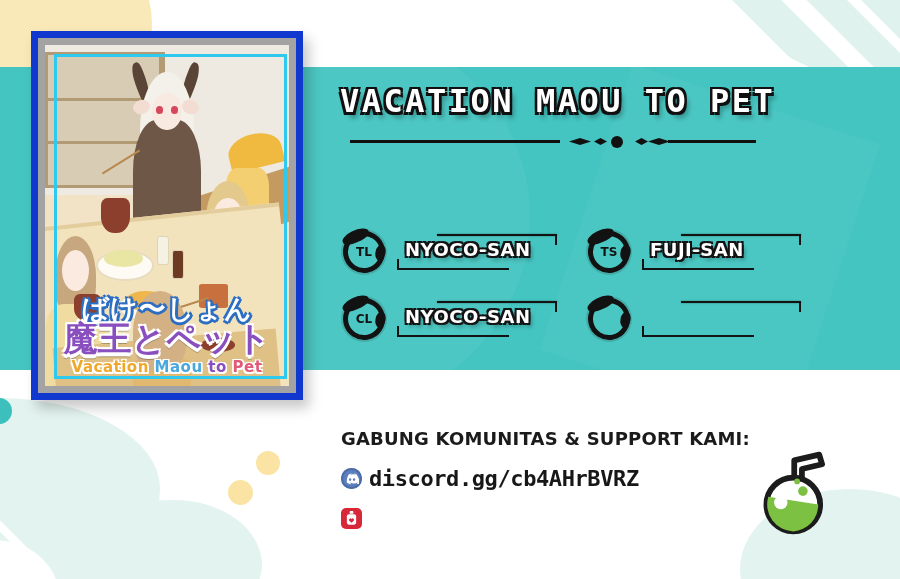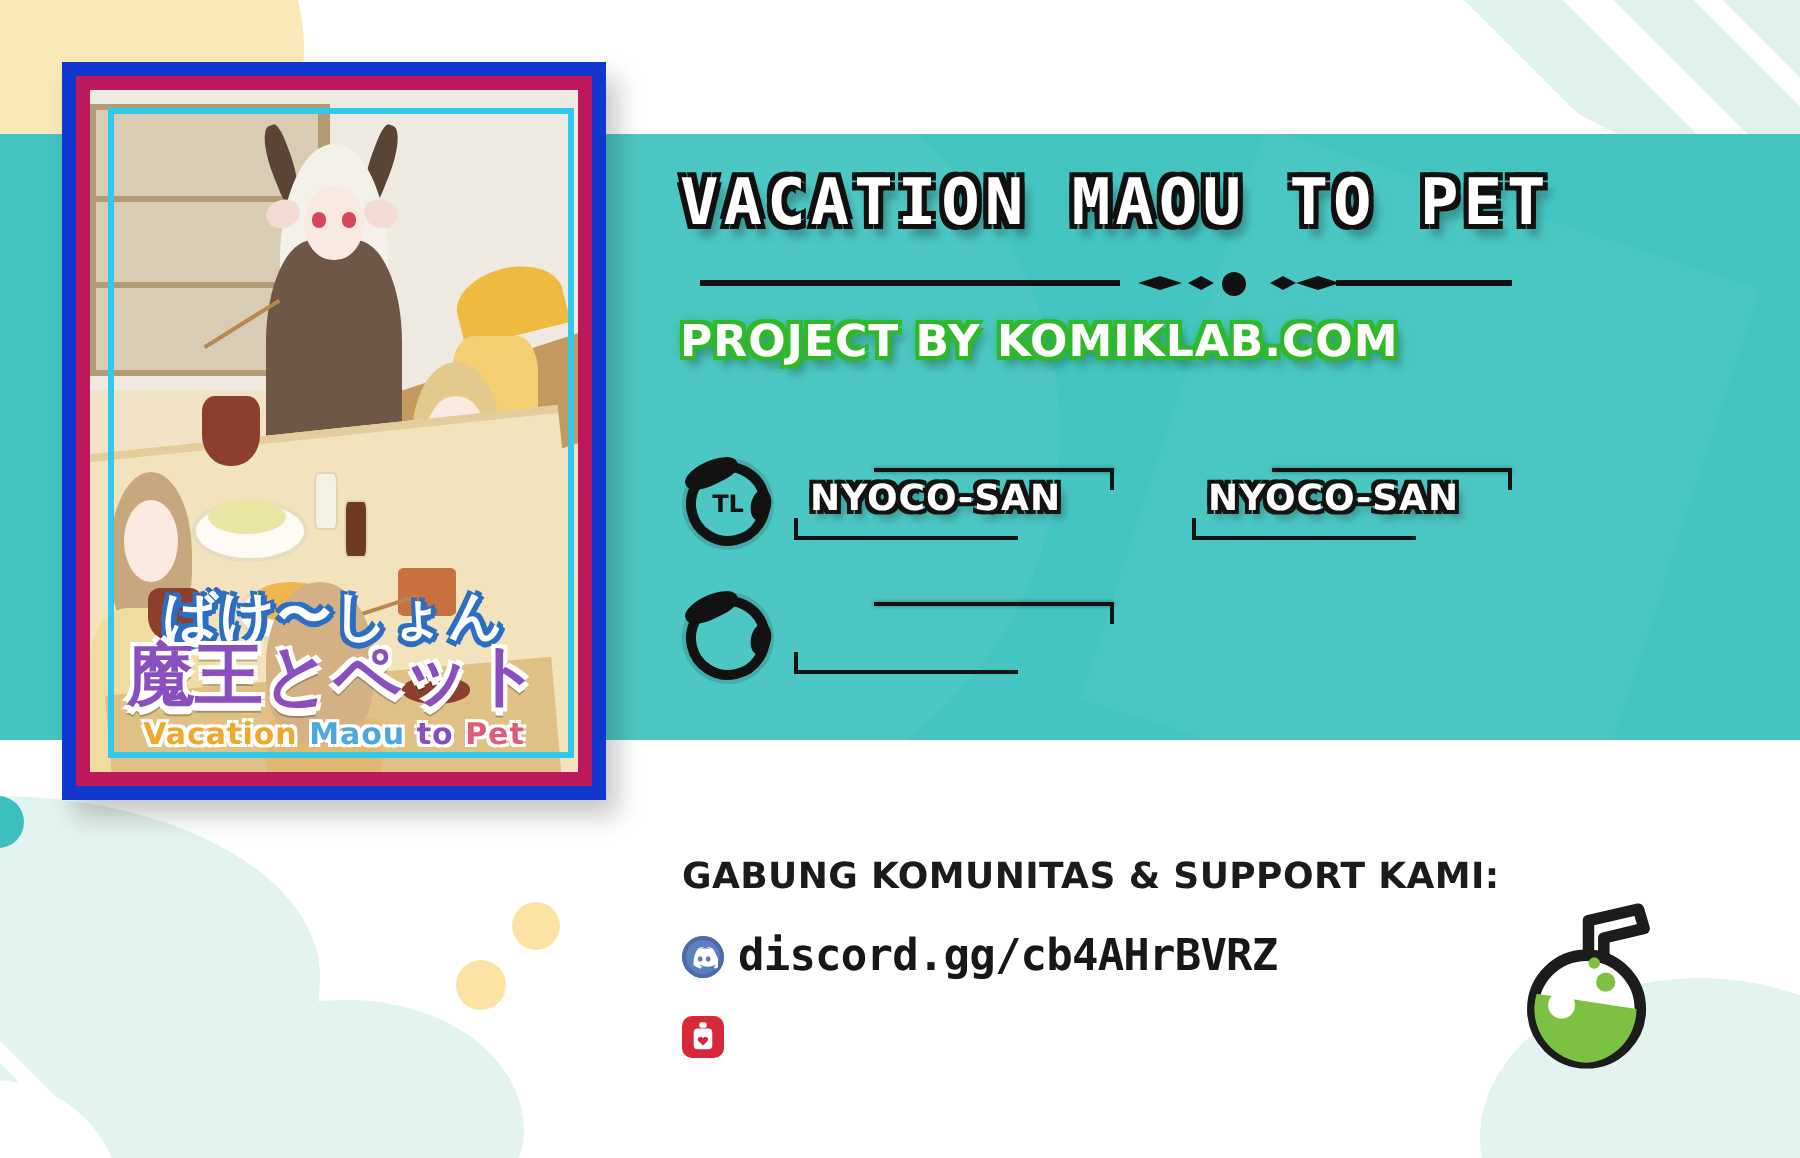--- a/index.html
+++ b/index.html
@@ -114,21 +114,21 @@
   
   .cover-wrap {
     position: absolute;
     left: 31px; top: 31px;
     width: 272px; height: 369px;
     box-shadow: 6px 8px 12px rgba(0,0,0,0.22);
   }
   .cover-frame {
     position: absolute; inset: 0;
     border: 7px solid #1038cf;
-    background: #be185d;
+    background: #a3a3a3;
     box-sizing: border-box;
     overflow: hidden;
   }
   .cover-inner {
     position: absolute;
     inset: 7px;
     overflow: hidden;
     background: #c8ab84;
   }
   .cover-accent {
@@ -563,39 +563,53 @@
     <div class="divider">
       <div class="line-long"></div>
       <div class="dia a"></div>
       <div class="dia b"></div>
       <div class="dot-mid"></div>
       <div class="dia c"></div>
       <div class="dia d"></div>
       <div class="line-short"></div>
     </div>
 
-    <div class="sub-title">PROJECT BY KOMIKLAB.COM</div>
   </div>
 
   <div class="credits">
 
     <div class="credit">
       <div class="stamp">
         <div class="ring"></div>
         <div class="rolecode">TL</div>
       </div>
       <div class="bracket">
         <div class="bl"></div>
           <div class="blv"></div>
         <div class="name">NYOCO-SAN</div>
       </div>
     </div>
 
-
     <div class="credit">
+      <div class="stamp">
+        <div class="ring"></div>
+        <div class="rolecode">TS</div>
+      </div>
+      <div class="bracket">
+        <div class="bl"></div>
+          <div class="blv"></div>
+        <div class="name">FUJI-SAN</div>
+      </div>
+    </div>
+
+    <div class="credit">
+      <div class="stamp">
+        <div class="ring"></div>
+        <div class="rolecode">CL</div>
+      </div>
       <div class="bracket">
         <div class="bl"></div>
           <div class="blv"></div>
         <div class="name">NYOCO-SAN</div>
       </div>
     </div>
 
     <div class="credit">
       <div class="stamp">
         <div class="ring"></div>

